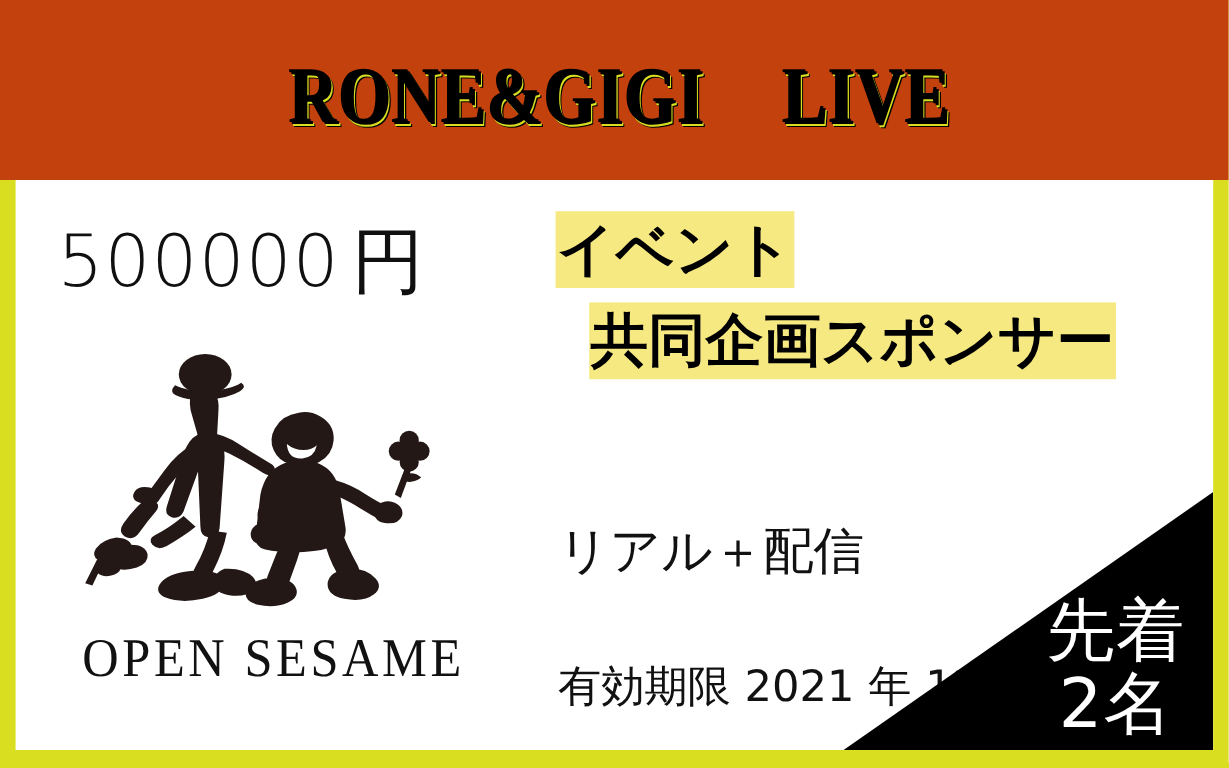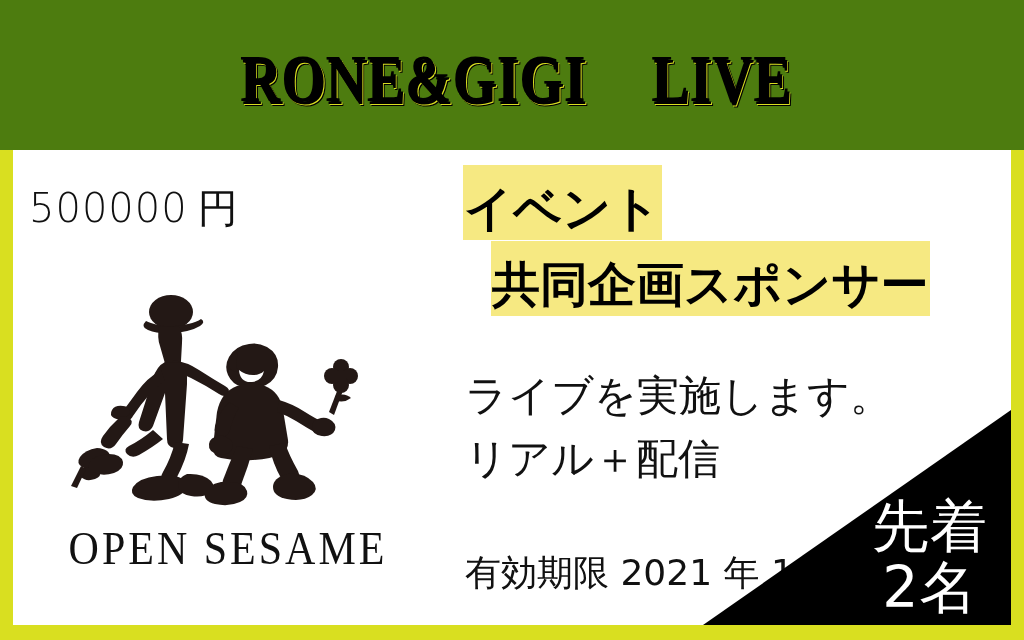--- a/index.html
+++ b/index.html
@@ -15,21 +15,21 @@
     overflow: hidden;
     font-family: "Liberation Sans", "DejaVu Sans", sans-serif;
   }
 
   
   #header-band {
     position: absolute;
     left: 0; top: 0;
     width: 1024px;
     height: 150px;
-    background: #4d7c0f;
+    background: #c2410c;
     display: flex;
     align-items: center;
     justify-content: center;
   }
   #header-title {
     display: flex;
     align-items: baseline;
     white-space: nowrap;
     transform: translateY(4px);
   }
@@ -71,24 +71,24 @@
 
   
   #left-col {
     position: absolute;
     left: 0; top: 0;
     width: 430px;
     height: 475px;
   }
   #price {
     position: absolute;
-    left: 16px;
+    left: 35px;
     top: 38px;
     font-family: "DejaVu Sans", "Liberation Sans", sans-serif;
-    font-size: 40px;
+    font-size: 60px;
     font-weight: 300;
     line-height: 1;
     color: #101010;
     letter-spacing: 1px;
     white-space: nowrap;
   }
   #price .yen { margin-left: 10px; }
 
   #logo-mark {
     position: absolute;
@@ -128,21 +128,21 @@
     white-space: nowrap;
     font-family: "DejaVu Sans", "Liberation Sans", sans-serif;
     font-weight: 700;
     font-size: 48px;
     line-height: 1.02;
     color: #000000;
     letter-spacing: 0px;
   }
   .hl-line .hl {
     background: #f6e982;
-    padding: 15px 1px 4px 1px;
+    padding: 4px 1px 4px 1px;
     box-decoration-break: clone;
     -webkit-box-decoration-break: clone;
   }
   #headline-1 { top: 34px; }
   #headline-2 { top: 110px; margin-left: 28px; }
 
   .body-line {
     position: absolute;
     left: 22px;
     white-space: nowrap;
@@ -282,21 +282,20 @@
     </div>
 
     <div id="right-col">
       <div class="hl-line" id="headline-1">
         <span class="hl">イベント</span>
       </div>
       <div class="hl-line" id="headline-2">
         <span class="hl">共同企画スポンサー</span>
       </div>
 
-      <div class="body-line" id="body-1">ライブを実施します。</div>
       <div class="body-line" id="body-2">リアル＋配信</div>
 
       <div id="expiry">有効期限 2021 年 12 月末</div>
     </div>
 
     <div id="corner-badge">
       <svg viewBox="0 0 998 475" preserveAspectRatio="none" xmlns="http://www.w3.org/2000/svg" aria-hidden="true">
         <polygon points="998,260 998,475 690,475" fill="#000000"></polygon>
       </svg>
     </div>

